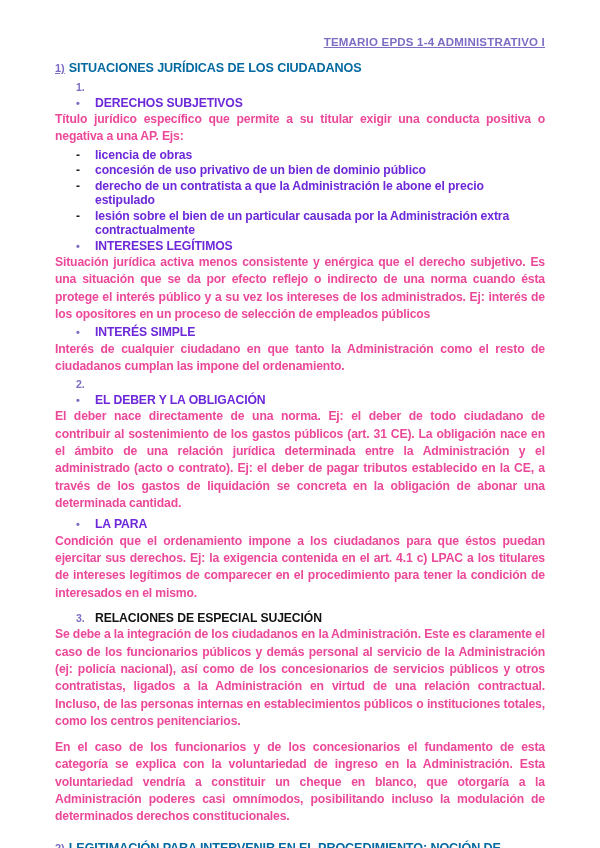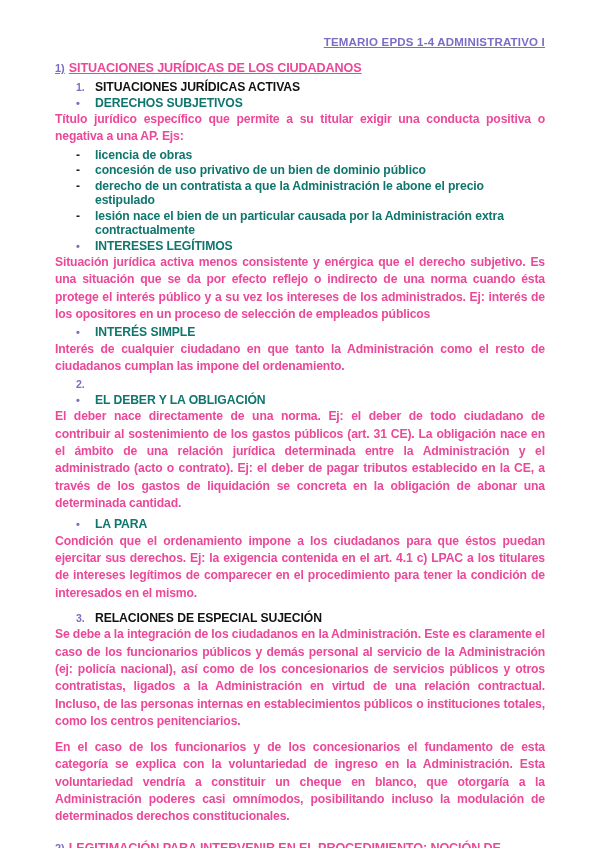--- a/index.html
+++ b/index.html
@@ -27,37 +27,36 @@
 
   
   .h1 { margin:0 0 4px 0; font-size:12.6px; line-height:16px; }
   .h1 .h1-marker {
     color:#7d6cc4;
     text-decoration:underline;
     margin-right:4px;
     font-size:11px;
   }
   .h1 .h1-text {
-    color:#ec4899;
-    text-decoration:underline;
+    color:#0369a1;
     letter-spacing:-0.1px;
     text-align:right;
   }
 
   
   .row { display:flex; align-items:baseline; line-height:14.5px; margin:0 0 1px 0; }
   .row .mk {
     flex:0 0 40px;
     padding-left:21px;
     font-size:12px;
   }
   .row .mk.num { color:#7d6cc4; font-size:10.5px; }
   .row .mk.bullet { color:#7d6cc4; font-size:11px; }
   .row .mk.dash { color:#1e1e1e; font-size:12px; }
-  .row .li-text { color:#0f766e; font-size:12.2px; letter-spacing:-0.1px; }
+  .row .li-text { color:#6d28d9; font-size:12.2px; letter-spacing:-0.1px; }
   .row.sub-num .li-text { color:#121212; }
 
   
   .para {
     font-size:12.2px;
     line-height:17.3px;
     text-align:justify;
     color:#ec4899;
     letter-spacing:-0.15px;
     margin:0 0 2px 0;
@@ -76,21 +75,20 @@
     <span class="header-title">TEMARIO EPDS 1-4 ADMINISTRATIVO I</span>
   </div>
 
   <div>
     <div class="h1">
       <span class="h1-marker">1)</span><span class="h1-text">SITUACIONES JURÍDICAS DE LOS CIUDADANOS</span>
     </div>
 
     <div class="row sub-num">
       <span class="mk num">1.</span>
-      <span class="li-text">SITUACIONES JURÍDICAS ACTIVAS</span>
     </div>
 
     <div class="row">
       <span class="mk bullet">•</span>
       <span class="li-text">DERECHOS SUBJETIVOS</span>
     </div>
 
     <p class="para">Título jurídico específico que permite a su titular exigir una conducta positiva o negativa a una AP. Ejs:</p>
 
     <div class="row">
@@ -100,21 +98,21 @@
     <div class="row">
       <span class="mk dash">-</span>
       <span class="li-text">concesión de uso privativo de un bien de dominio público</span>
     </div>
     <div class="row">
       <span class="mk dash">-</span>
       <span class="li-text">derecho de un contratista a que la Administración le abone el precio estipulado</span>
     </div>
     <div class="row">
       <span class="mk dash">-</span>
-      <span class="li-text">lesión nace el bien de un particular causada por la Administración extra contractualmente</span>
+      <span class="li-text">lesión sobre el bien de un particular causada por la Administración extra contractualmente</span>
     </div>
 
     <div class="row">
       <span class="mk bullet">•</span>
       <span class="li-text">INTERESES LEGÍTIMOS</span>
     </div>
 
     <p class="para">Situación jurídica activa menos consistente y enérgica que el derecho subjetivo. Es una situación que se da por efecto reflejo o indirecto de una norma cuando ésta protege el interés público y a su vez los intereses de los administrados. Ej: interés de los opositores en un proceso de selección de empleados públicos</p>
 
     <div class="row">

